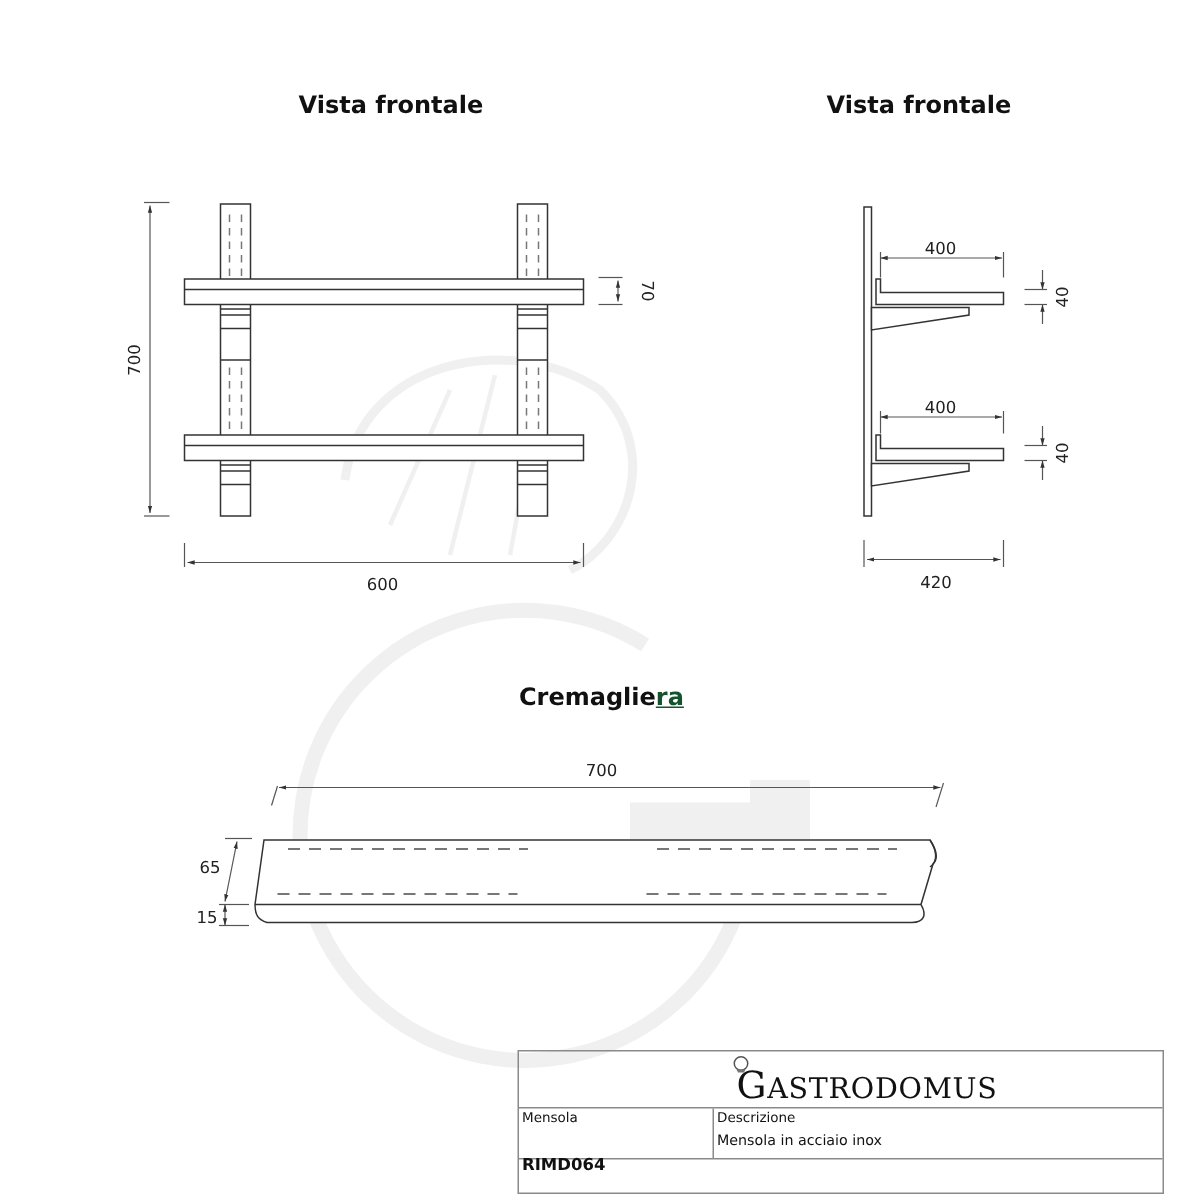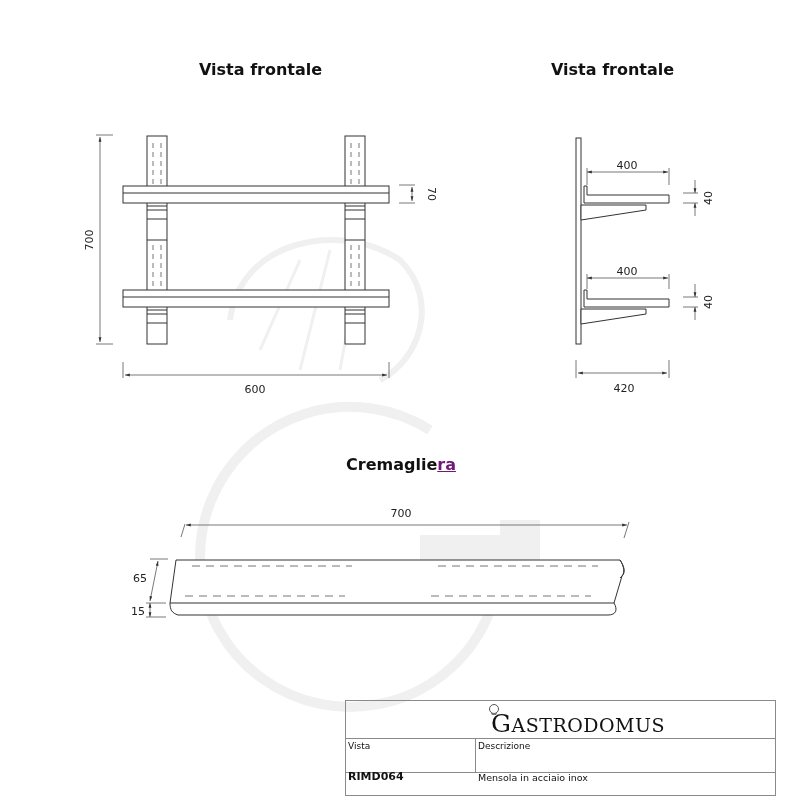--- a/index.html
+++ b/index.html
@@ -1,35 +1,35 @@
 <!DOCTYPE html>
 <html><head>
 <meta charset="utf-8">
 <style>
   html, body { margin:0; padding:0; background:#ffffff; }
   body { width:800px; height:800px; position:relative; overflow:hidden; font-family:"DejaVu Sans", sans-serif; }
   .title { position:absolute; font-family:"DejaVu Sans", sans-serif; font-weight:bold; font-size:16px; color:#111; white-space:nowrap; }
   #t-front { left:199px; top:60px; }
   #t-side { left:551px; top:60px; }
   #t-crem { left:346px; top:455px; }
-  #t-crem .fade { color:#701a75;text-decoration:underline; }
+  #t-crem .fade { color:#14532d;text-decoration:underline; }
   svg.drawing { position:absolute; left:0; top:0; }
   .dim { font-family:"DejaVu Sans", sans-serif; font-size:11px; fill:#222; }
   .tb { position:absolute; left:345px; top:700px; width:431px; height:96px; border:1px solid #8a8a8a; box-sizing:border-box; font-family:"DejaVu Sans", sans-serif; color:#111; }
   .tb-logo { height:37px; border-bottom:1px solid #8a8a8a; position:relative; }
   .tb-logo .brand { position:absolute; left:145px; top:8px; font-family:"DejaVu Serif", serif; font-size:19px; letter-spacing:0.5px; }
   .tb-logo .brand .big { font-size:25px; }
   .tb-logo .logo-icon { position:absolute; left:141px; top:3px; width:14px; height:12px; }
   .tb-row { height:33px; border-bottom:1px solid #8a8a8a; display:flex; }
   .tb-cell { box-sizing:border-box; padding:1px 2px; }
   .tb-cell.code { width:130px; border-right:1px solid #8a8a8a; }
   .tb-cell.desc { flex:1; }
   .tb-lbl { font-size:9px; display:block; line-height:12px; }
   .tb-val-bold { font-size:11px; font-weight:bold; display:block; margin-top:18px; }
-  .tb-val { font-size:9.5px; display:block; margin-top:20px; }
+  .tb-val { font-size:9.5px; display:block; margin-top:3px; }
   .tb-foot { font-size:9px; padding:6px 3px; white-space:nowrap; }
 </style>
 </head>
 <body>
 
 <svg class="drawing" width="800" height="800" viewBox="0 0 800 800" xmlns="http://www.w3.org/2000/svg">
   <defs>
     <marker id="arr" viewBox="0 0 10 10" refX="10" refY="5" markerWidth="6" markerHeight="6" orient="auto-start-reverse">
       <path d="M0,2 L10,5 L0,8 z" fill="#333"></path>
     </marker>
@@ -161,21 +161,21 @@
 <div class="tb">
   <div class="tb-logo">
     <svg class="logo-icon" viewBox="0 0 14 12">
         <circle cx="7" cy="5" r="4.5" fill="none" stroke="#555" stroke-width="1"></circle>
         <path d="M4,9 L10,9 L9,11 L5,11 Z" fill="#777"></path>
       </svg>
     <span class="brand"><span class="big">G</span><span>ASTRODOMUS</span></span>
   </div>
   <div class="tb-row">
     <div class="tb-cell code">
-      <span class="tb-lbl">Vista</span>
+      <span class="tb-lbl">Mensola</span>
       <span class="tb-val-bold">RIMD064</span>
     </div>
     <div class="tb-cell desc">
       <span class="tb-lbl">Descrizione</span>
       <span class="tb-val">Mensola in acciaio inox</span>
     </div>
   </div>
 </div>
 
 </body></html>

